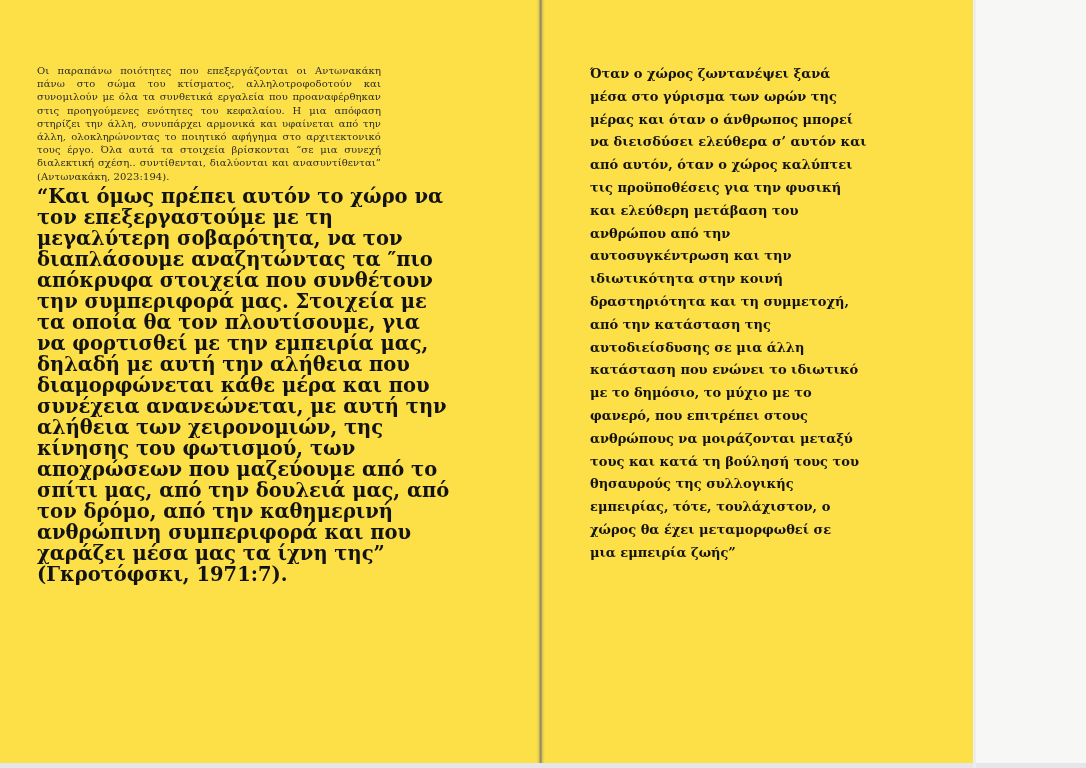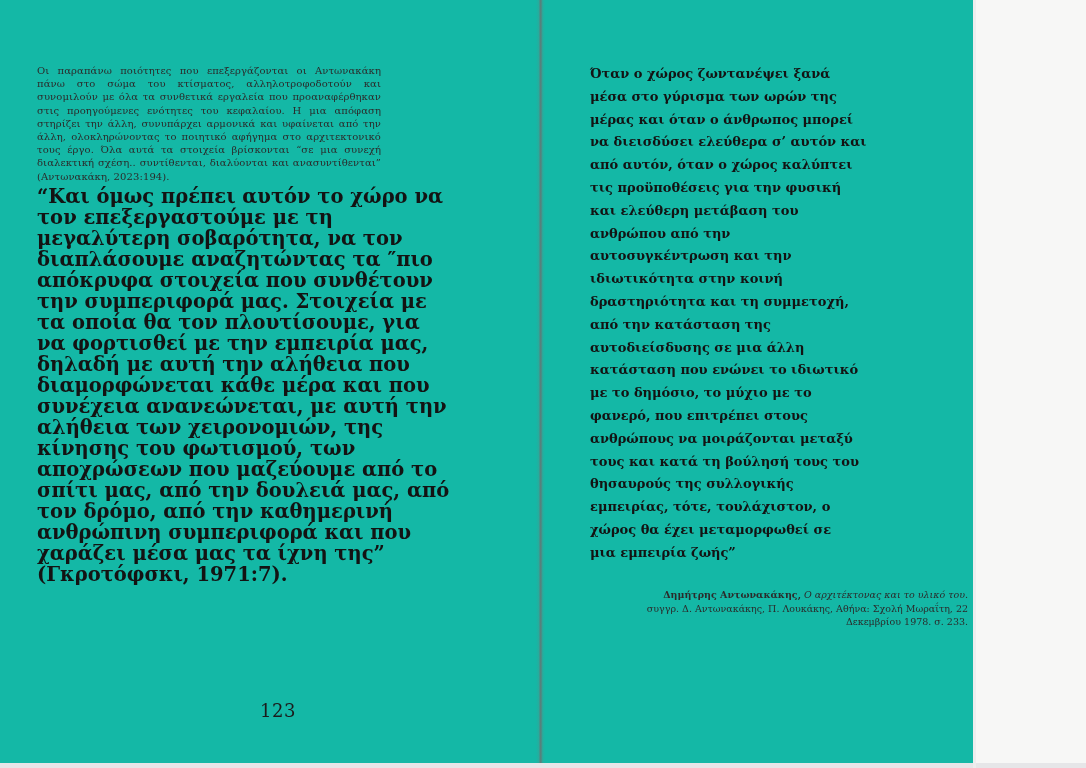--- a/index.html
+++ b/index.html
@@ -8,21 +8,21 @@
     width: 1086px;
     height: 768px;
     background: #f7f7f6;
     overflow: hidden;
     font-family: "DejaVu Serif", "Liberation Serif", serif;
   }
   .spread {
     position: relative;
     width: 976px;
     height: 768px;
-    background: #14b8a6;
+    background: #fde047;
   }
   .page { position: absolute; top: 0; height: 768px; }
   .page-left  { left: 0;   width: 536px; }
   .page-right { left: 545px; width: 541px; }
 
   .intro {
     position: absolute;
     left: 37px;
     top: 64px;
     width: 344px;
@@ -130,21 +130,20 @@
 συνέχεια ανανεώνεται, με αυτή την
 αλήθεια των χειρονομιών, της
 κίνησης του φωτισμού, των
 αποχρώσεων που μαζεύουμε από το
 σπίτι μας, από την δουλειά μας, από
 τον δρόμο, από την καθημερινή
 ανθρώπινη συμπεριφορά και που
 χαράζει μέσα μας τα ίχνη της”
 (Γκροτόφσκι, 1971:7).</div>
 
-    <div class="pagenum left">123</div>
   </div>
 
   <div class="spine"></div>
 
   <div class="page page-right">
     <div class="bigquote right">Όταν ο χώρος ζωντανέψει ξανά
 μέσα στο γύρισμα των ωρών της
 μέρας και όταν ο άνθρωπος μπορεί
 να διεισδύσει ελεύθερα σ’ αυτόν και
 από αυτόν, όταν ο χώρος καλύπτει
@@ -159,25 +158,19 @@
 κατάσταση που ενώνει το ιδιωτικό
 με το δημόσιο, το μύχιο με το
 φανερό, που επιτρέπει στους
 ανθρώπους να μοιράζονται μεταξύ
 τους και κατά τη βούλησή τους του
 θησαυρούς της συλλογικής
 εμπειρίας, τότε, τουλάχιστον, ο
 χώρος θα έχει μεταμορφωθεί σε
 μια εμπειρία ζωής”</div>
 
-    <div class="citation">
-      <span class="cit-bold">Δημήτρης Αντωνακάκης,</span>
-      <span class="cit-italic">Ο αρχιτέκτονας και το υλικό του.</span>
-      <br>
-      <span>συγγρ. Δ. Αντωνακάκης, Π. Λουκάκης, Αθήνα: Σχολή Μωραΐτη, 22 Δεκεμβρίου 1978. σ. 233.</span>
-    </div>
 
   </div>
 
   <div class="bottom-edge"></div>
   <div class="right-edge"></div>
 
 </div>
 
 </body></html>

